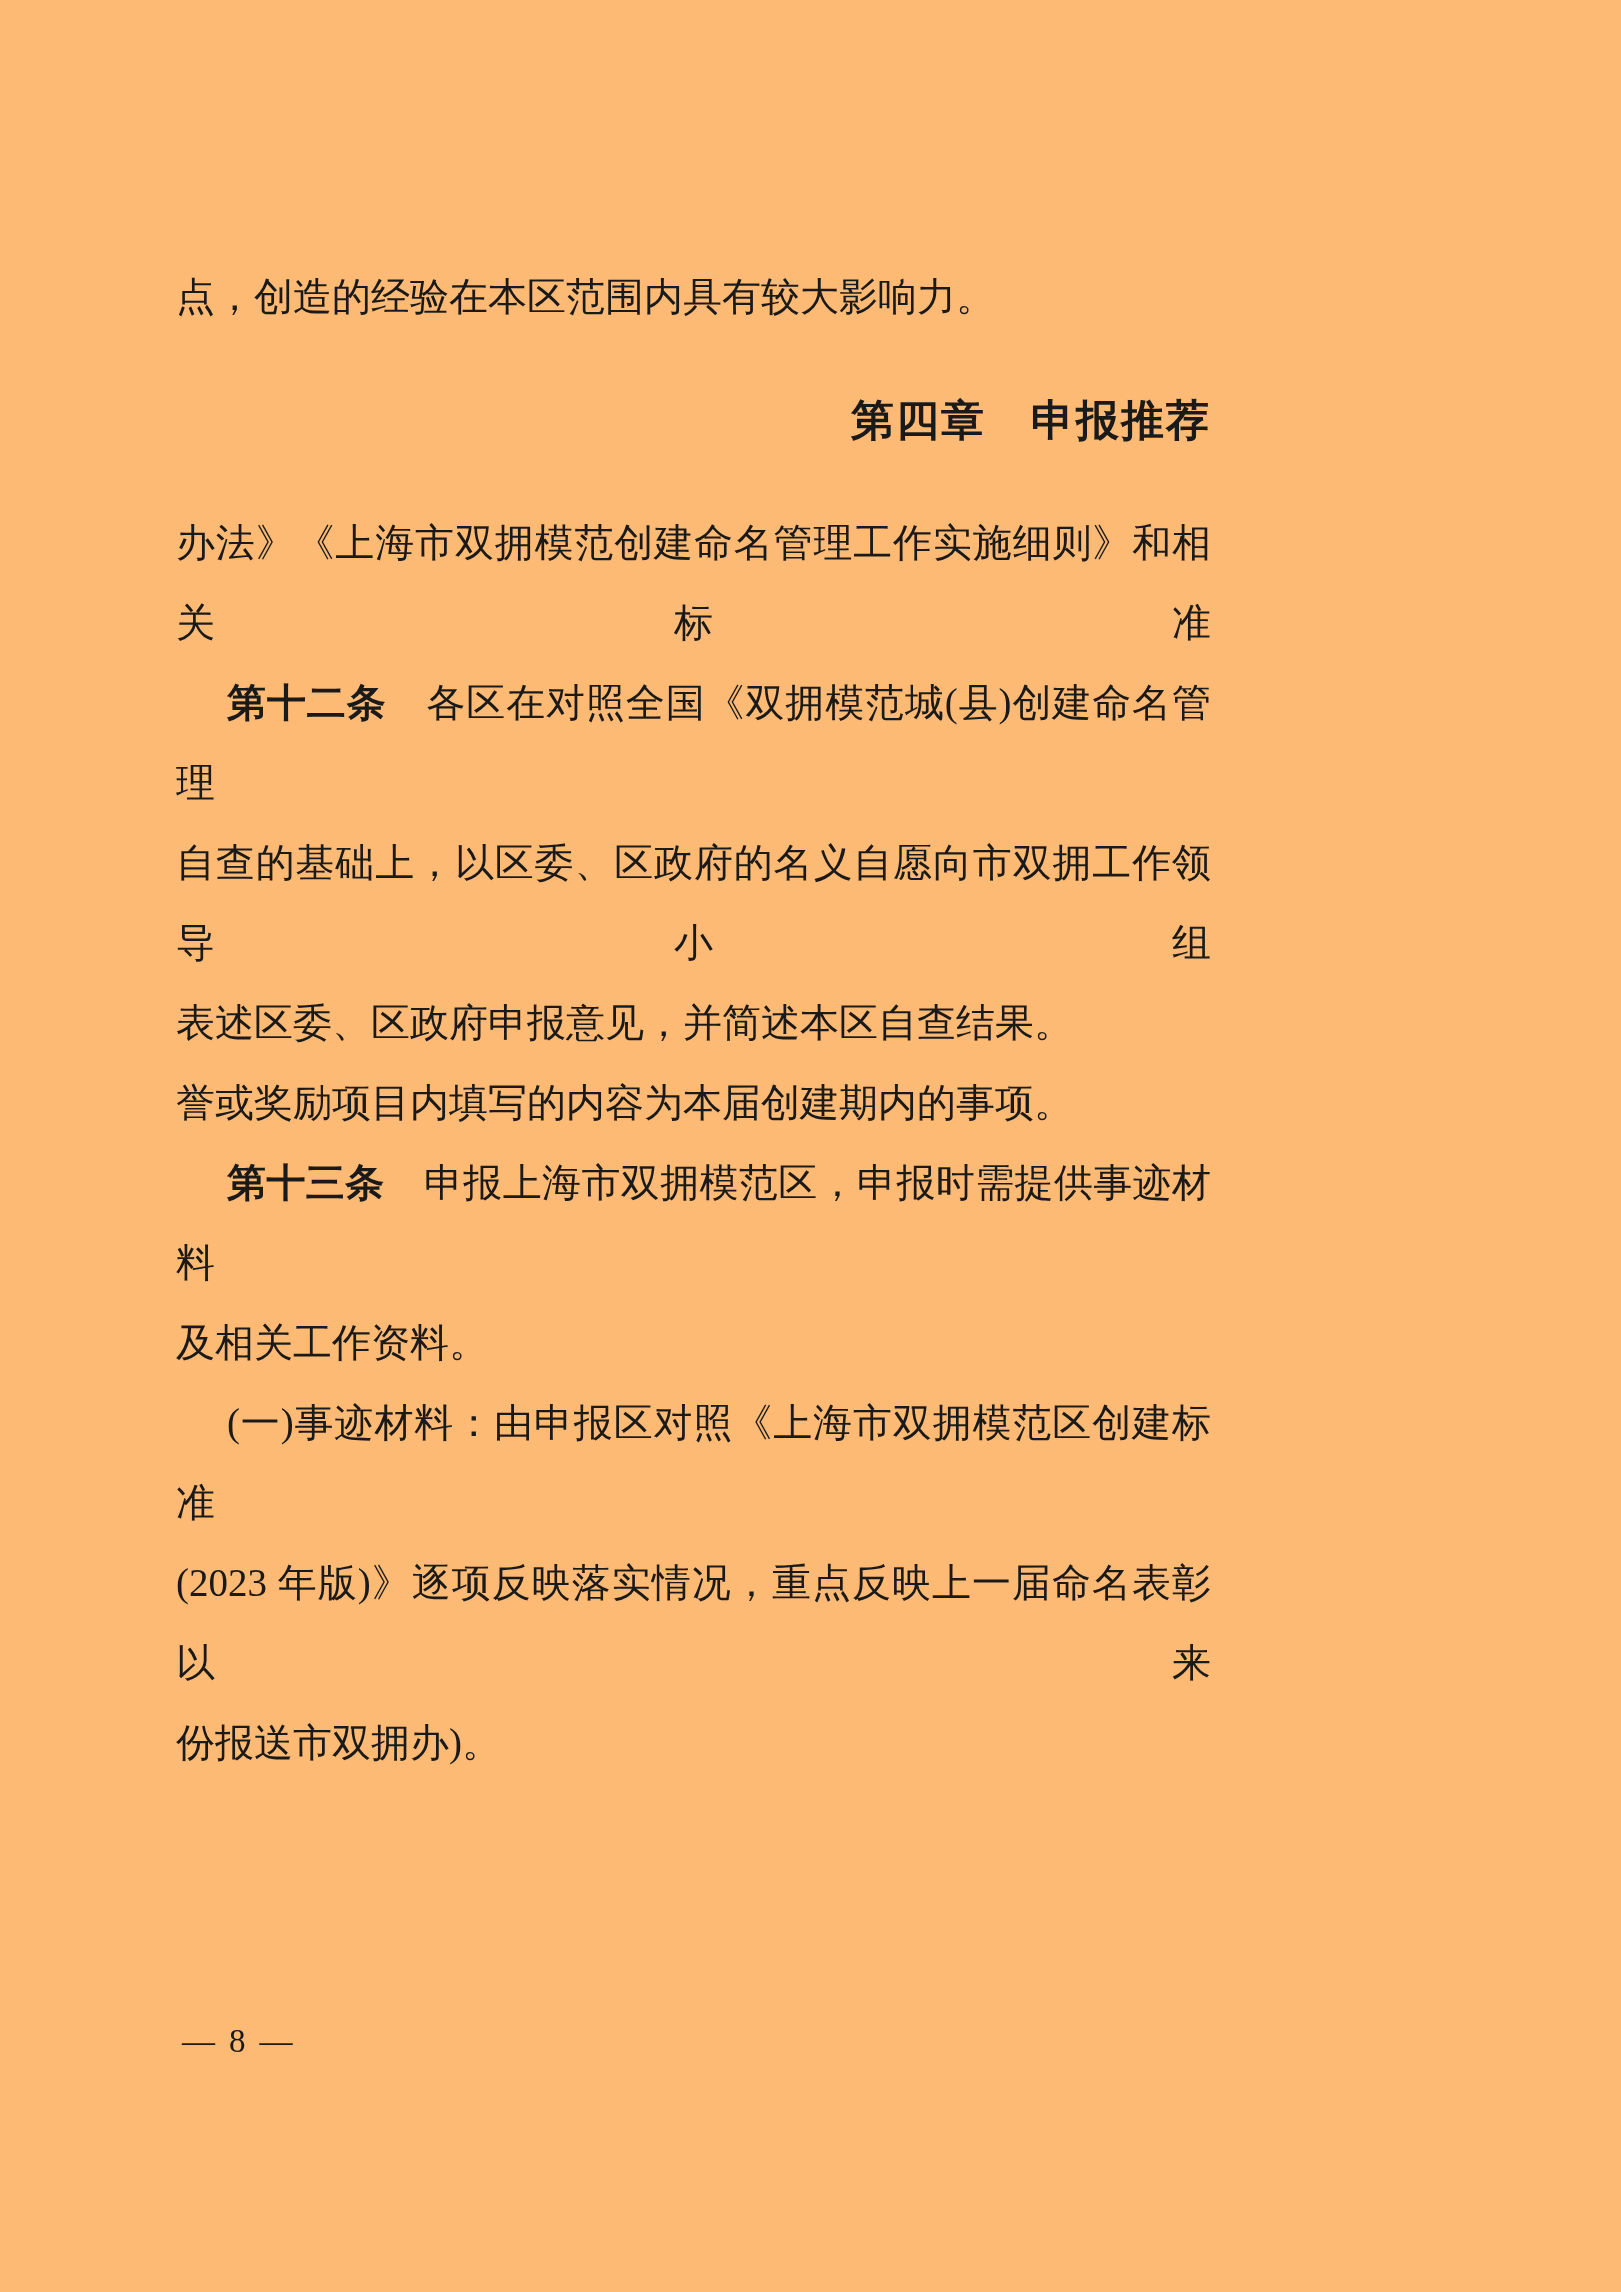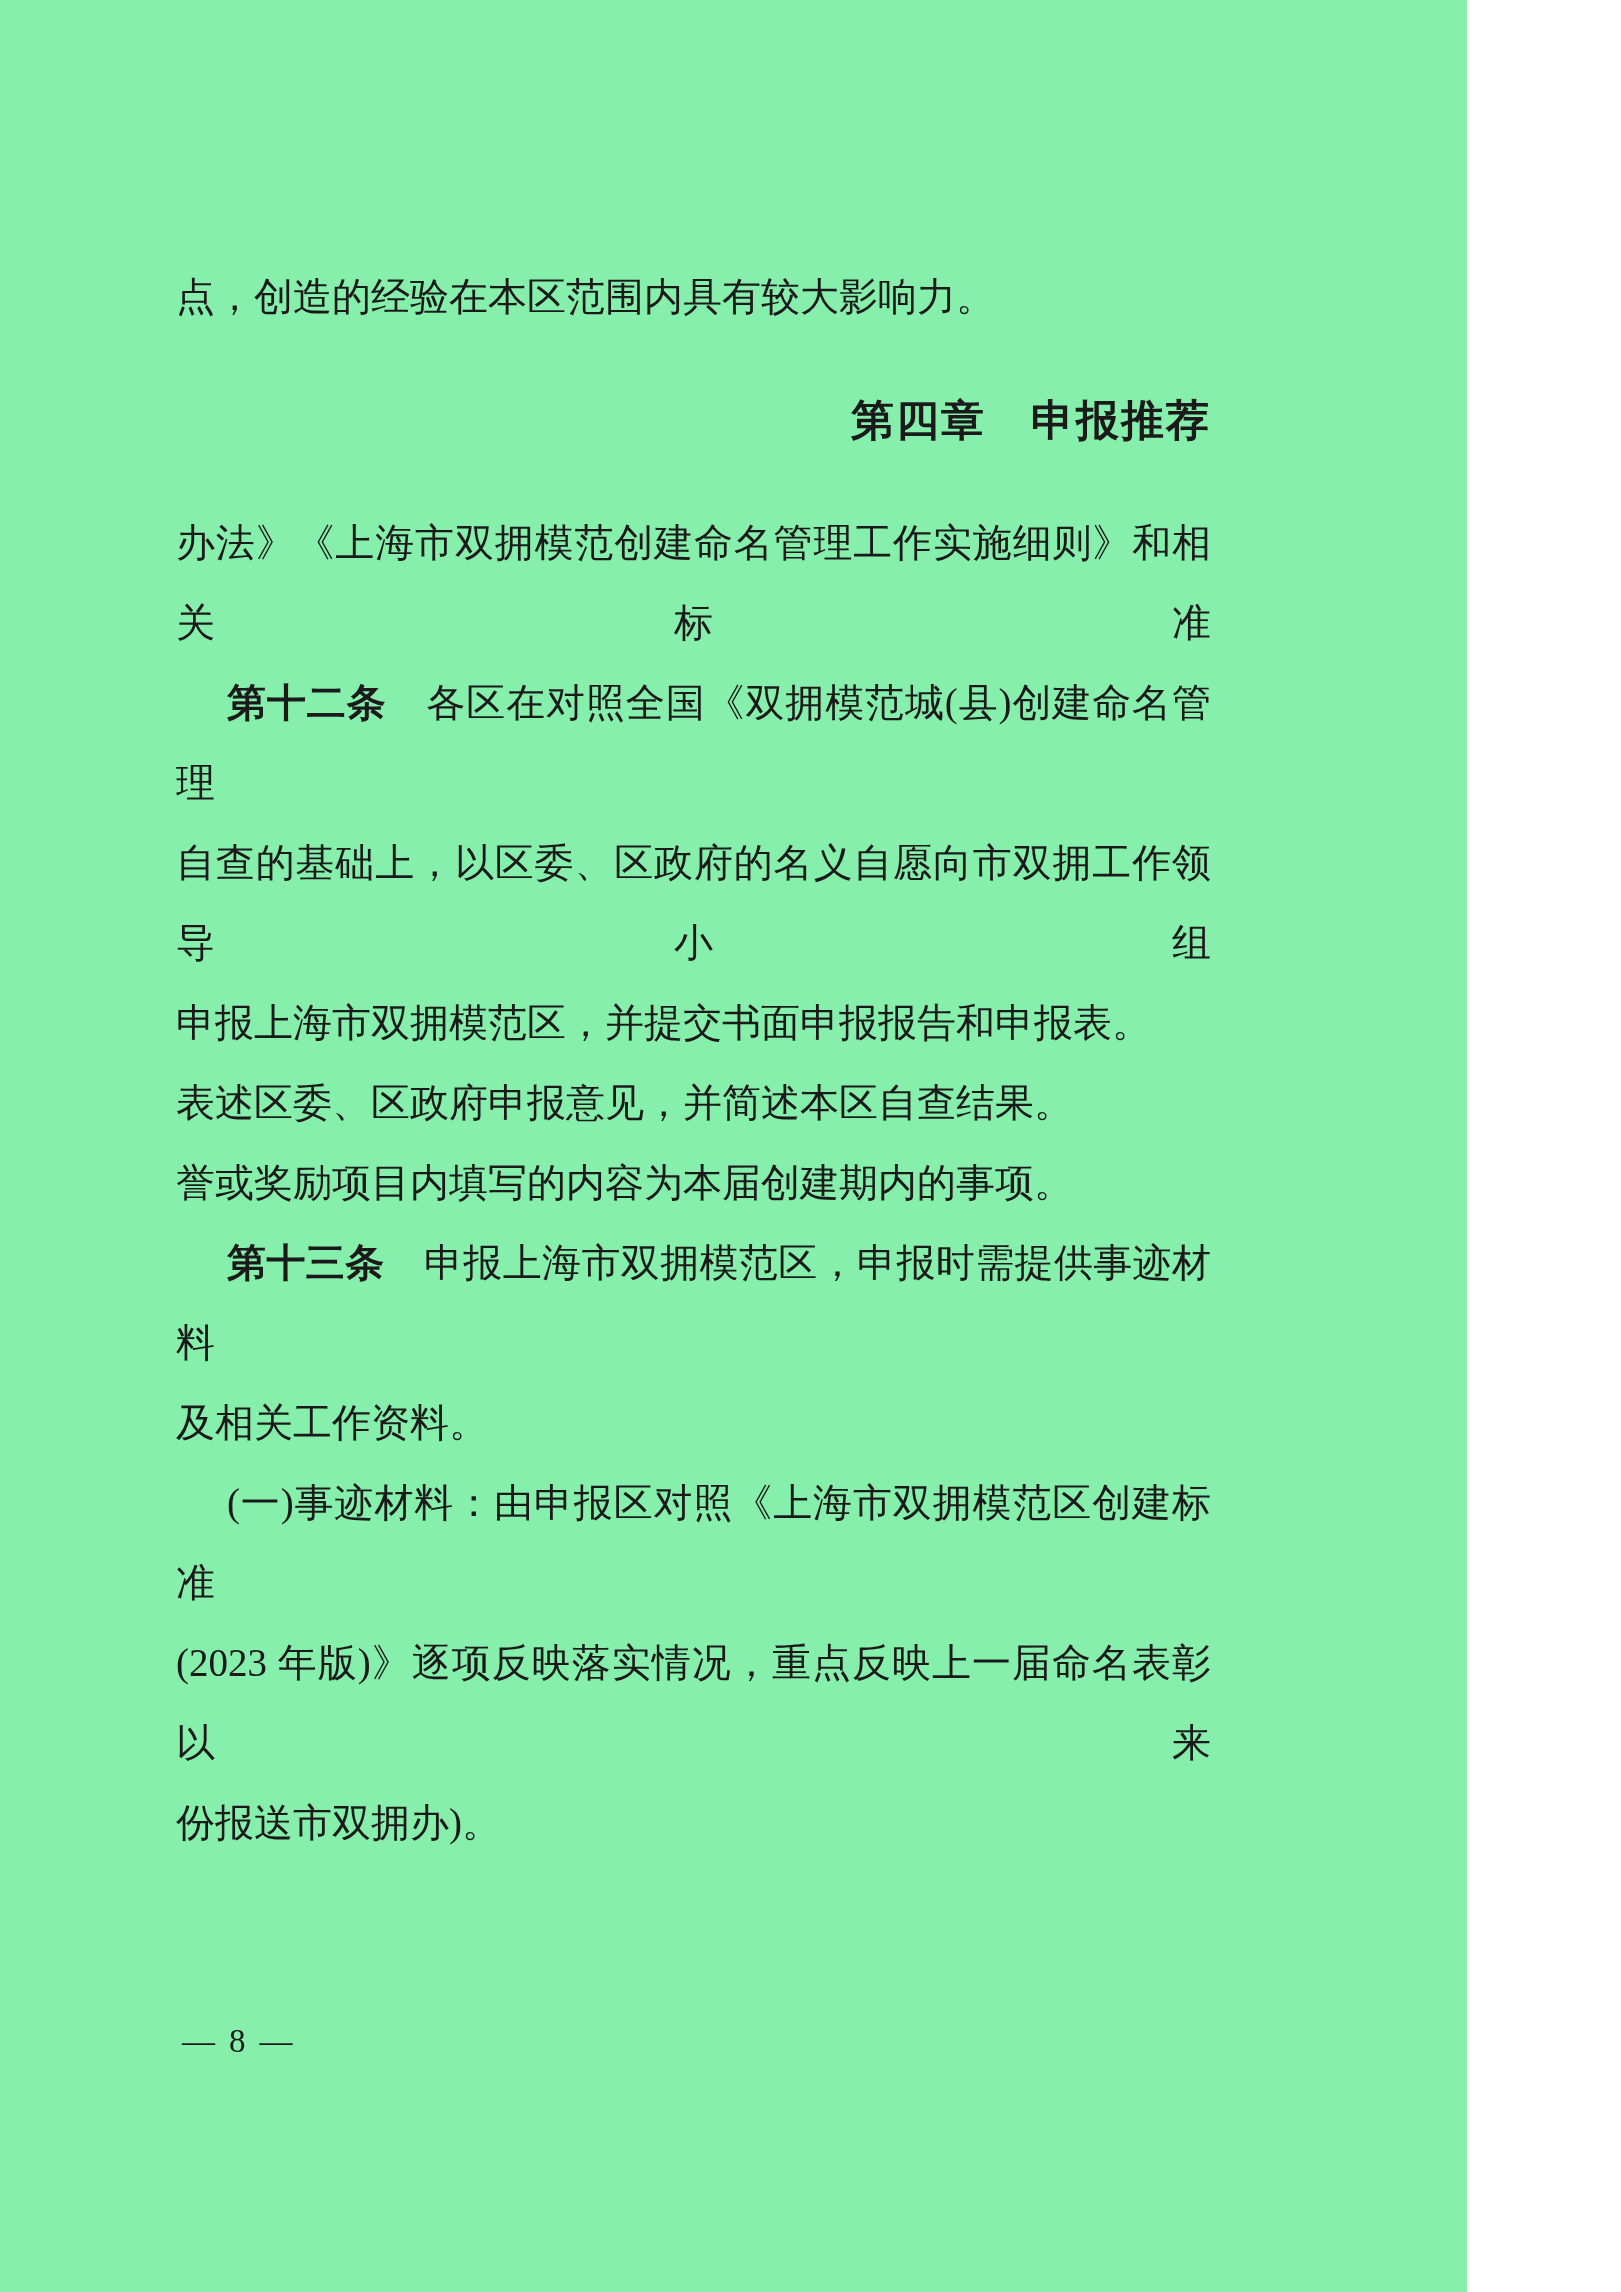--- a/index.html
+++ b/index.html
@@ -2,23 +2,23 @@
 <html><head>
 <meta charset="utf-8">
 <style>
   html, body {
     margin: 0;
     padding: 0;
     background: #ffffff;
   }
   .page {
     position: relative;
-    width: 1467px;
+    width: 1621px;
     height: 2293px;
-    background: #86efac;
+    background: #fdba74;
     color: #1a1a1a;
     font-family: "Liberation Serif", "DejaVu Serif", serif;
     overflow: hidden;
   }
   .content {
     position: absolute;
     left: 176px;
     top: 257px;
     width: 1035px;
   }
@@ -63,21 +63,20 @@
 <div class="page">
   <div class="content">
     <div>
         <div class="line last"><span>点，创造的经验在本区范围内具有较大影响力。</span></div>
       </div>
     <div class="heading">第四章　申报推荐</div>
     <div>
         <div class="line"><span>办法》《上海市双拥模范创建命名管理工作实施细则》和相关标准</span></div>
         <div class="line indent"><span class="lead">第十二条</span><span>　各区在对照全国《双拥模范城(县)创建命名管理</span></div>
         <div class="line"><span>自查的基础上，以区委、区政府的名义自愿向市双拥工作领导小组</span></div>
-        <div class="line last"><span>申报上海市双拥模范区，并提交书面申报报告和申报表。</span></div>
         <div class="line last"><span>表述区委、区政府申报意见，并简述本区自查结果。</span></div>
         <div class="line last"><span>誉或奖励项目内填写的内容为本届创建期内的事项。</span></div>
         <div class="line indent"><span class="lead">第十三条</span><span>　申报上海市双拥模范区，申报时需提供事迹材料</span></div>
         <div class="line last"><span>及相关工作资料。</span></div>
         <div class="line indent"><span>(一)事迹材料：由申报区对照《上海市双拥模范区创建标准</span></div>
         <div class="line"><span>(2023 年版)》逐项反映落实情况，重点反映上一届命名表彰以来</span></div>
         <div class="line last"><span>份报送市双拥办)。</span></div>
       </div>
   </div>
   <div class="pagenum">— 8 —</div>

